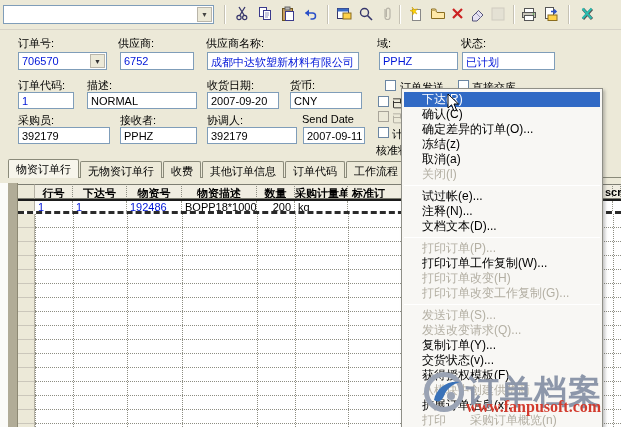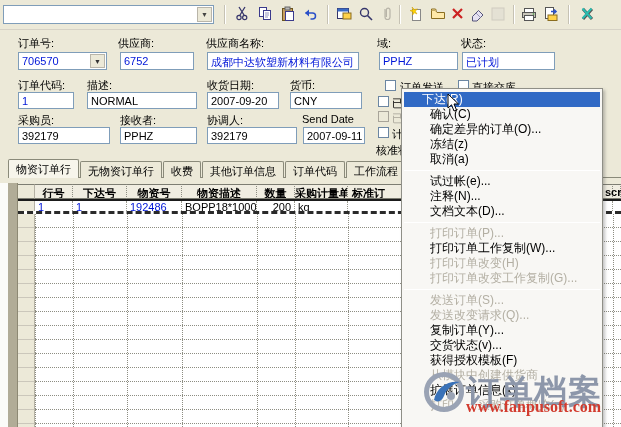--- a/index.html
+++ b/index.html
@@ -44,21 +44,21 @@
   .dc.num{text-align:right}
   .selcell{background:#ece9d8;border-right:1px solid #b5b1a4}
   #gridbody{position:absolute;left:18px;top:214px;width:603px;height:213px;background:#fff;overflow:hidden;z-index:0}
   .erow{position:absolute;left:17px;width:586px;height:14px;border-bottom:1px dotted #8d8d82}
   .esel{position:absolute;left:0;width:17px;height:14px;background:#ece9d8;border-bottom:1px solid #cbc7bb;border-right:1px solid #b5b1a4}
   .vline{position:absolute;top:0;height:100%;width:1px;border-left:1px dotted #8d8d82}
   #scripfrag{position:absolute;left:605px;top:186px;font-weight:bold;white-space:nowrap;z-index:1}
   
   #ctxmenu{position:absolute;left:401px;top:88px;width:202px;height:340px;background:#f8f7f4;
            border:1px solid #8f8f87;box-shadow:2px 2px 3px rgba(80,80,80,.35);padding:3px 0 0 0;z-index:50}
-  .mi{height:15px;line-height:15px;padding-left:28px;font-size:12px;white-space:nowrap;overflow:hidden;color:#000}
+  .mi{height:15px;line-height:15px;padding-left:20px;font-size:12px;white-space:nowrap;overflow:hidden;color:#000}
   .mi.hl{background:#316ac5;color:#fff;margin:0 2px;padding-left:18px}
   .mi.dis{color:#b3afa3}
   .msep{height:1px;background:#c9c6b9;margin:3px 2px;border-bottom:1px solid #ffffff}
   
   #watermark{position:absolute;left:420px;top:368px;width:201px;height:52px;z-index:60}
   #wm-logo{position:absolute;left:2px;top:2px;width:44px;height:44px}
   #wm-brand{position:absolute;left:46px;top:2px;font-size:33px;font-weight:bold;color:#8d97aa;
             letter-spacing:1px;white-space:nowrap}
   #wm-url{position:absolute;left:46px;top:30px;font-size:16px;font-weight:bold;color:#d23b2e;
           font-family:"Liberation Serif","DejaVu Serif",serif;white-space:nowrap}
@@ -301,20 +301,21 @@
     <div class="vline" style="left: 330px;"></div>
     <div class="vline" style="left: 595px;"></div>
   </div>
 
 <div id="ctxmenu">
   <div class="mi hl">下达(R)</div>
   <div class="mi">确认(C)</div>
   <div class="mi">确定差异的订单(O)...</div>
   <div class="mi">冻结(z)</div>
   <div class="mi">取消(a)</div>
+  <div class="mi dis">关闭(l)</div>
   <div class="msep"></div>
   <div class="mi">试过帐(e)...</div>
   <div class="mi">注释(N)...</div>
   <div class="mi">文档文本(D)...</div>
   <div class="msep"></div>
   <div class="mi dis">打印订单(P)...</div>
   <div class="mi">打印订单工作复制(W)...</div>
   <div class="mi dis">打印订单改变(H)</div>
   <div class="mi dis">打印订单改变工作复制(G)...</div>
   <div class="msep"></div>

